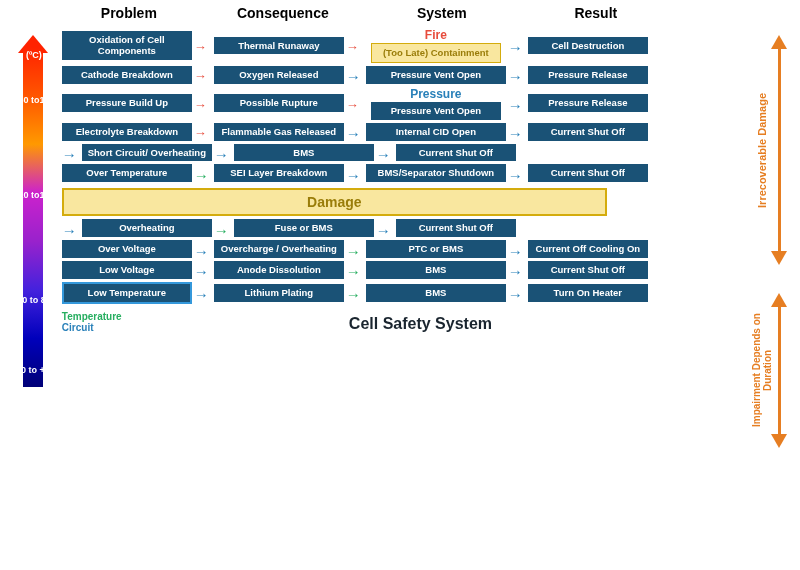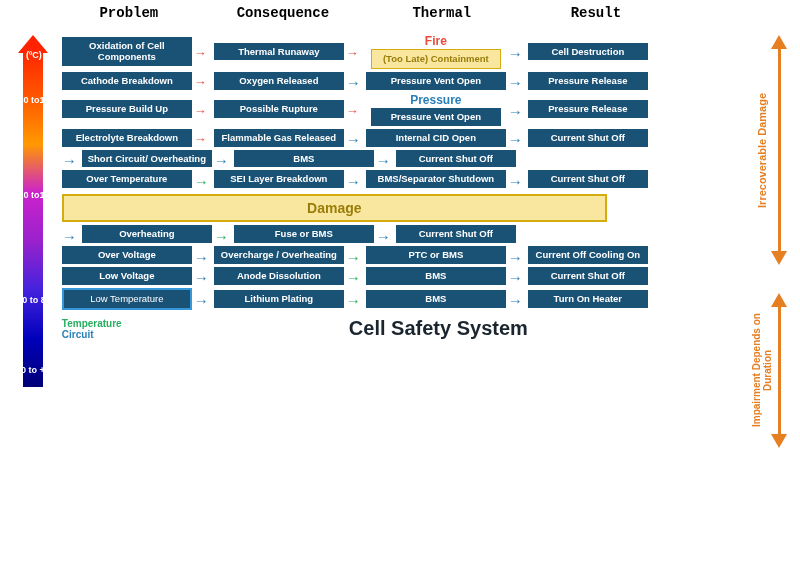--- a/index.html
+++ b/index.html
@@ -86,21 +86,21 @@
       border: 1px solid #d4ac0d;
     }
 
     .dcell-blue-border {
       background: #1a5276;
       color: white;
       border: 2px solid #3498db;
       text-align: center;
       padding: 3px 2px;
       font-size: 9.5px;
-      font-weight: normal;
+      font-weight: bold;
       line-height: 1.25;
       display: flex;
       align-items: center;
       justify-content: center;
     }
 
     .arr-blue {
       color: #2980b9;
       font-size: 15px;
       line-height: 1;
@@ -179,23 +179,22 @@
     .diagram-section {
       display: flex;
       flex-direction: column;
       width: 680px;
       padding-top: 0;
     }
 
     .col-heads {
       display: flex;
       gap: 3px;
-      margin-bottom: 13px;
+      margin-bottom: 7px;
       padding-left: 2px;
-      font-family: Liberation Mono, monospace;
     }
 
     .ch {
       font-size: 14px;
       font-weight: bold;
       text-align: center;
     }
 
     
     .w-prob { width: 130px; }
@@ -217,21 +216,21 @@
     }
 
     .bottom-row {
       display: flex;
       gap: 12px;
       margin-top: 4px;
       align-items: flex-end;
     }
 
     .cell-safety-system {
-      font-size: 20px;
+      font-size: 16px;
       font-weight: bold;
       color: #1a252f;
       text-align: center;
       margin-left: 10px;
     }
   </style>
 </head>
 <body>
 
 <div class="main-container">
@@ -252,21 +251,21 @@
     </div>
   </div>
 
   <div class="diagram-section">
 
     <div class="col-heads">
       <div class="ch w-prob">Problem</div>
       <div class="w-arr"></div>
       <div class="ch w-cons">Consequence</div>
       <div class="w-arr"></div>
-      <div class="ch w-act">Thermal</div>
+      <div class="ch w-act">System</div>
       <div class="w-arr"></div>
       <div class="ch w-res">Result</div>
     </div>
 
     <div class="diagram-row">
       <div class="dcell w-prob">Oxidation of Cell Components</div>
       <div class="arr-red w-arr">→</div>
       <div class="dcell w-cons">Thermal Runaway</div>
       <div class="arr-red w-arr">→</div>
       <div style="display:flex;flex-direction:column;align-items:center;width:140px;">

